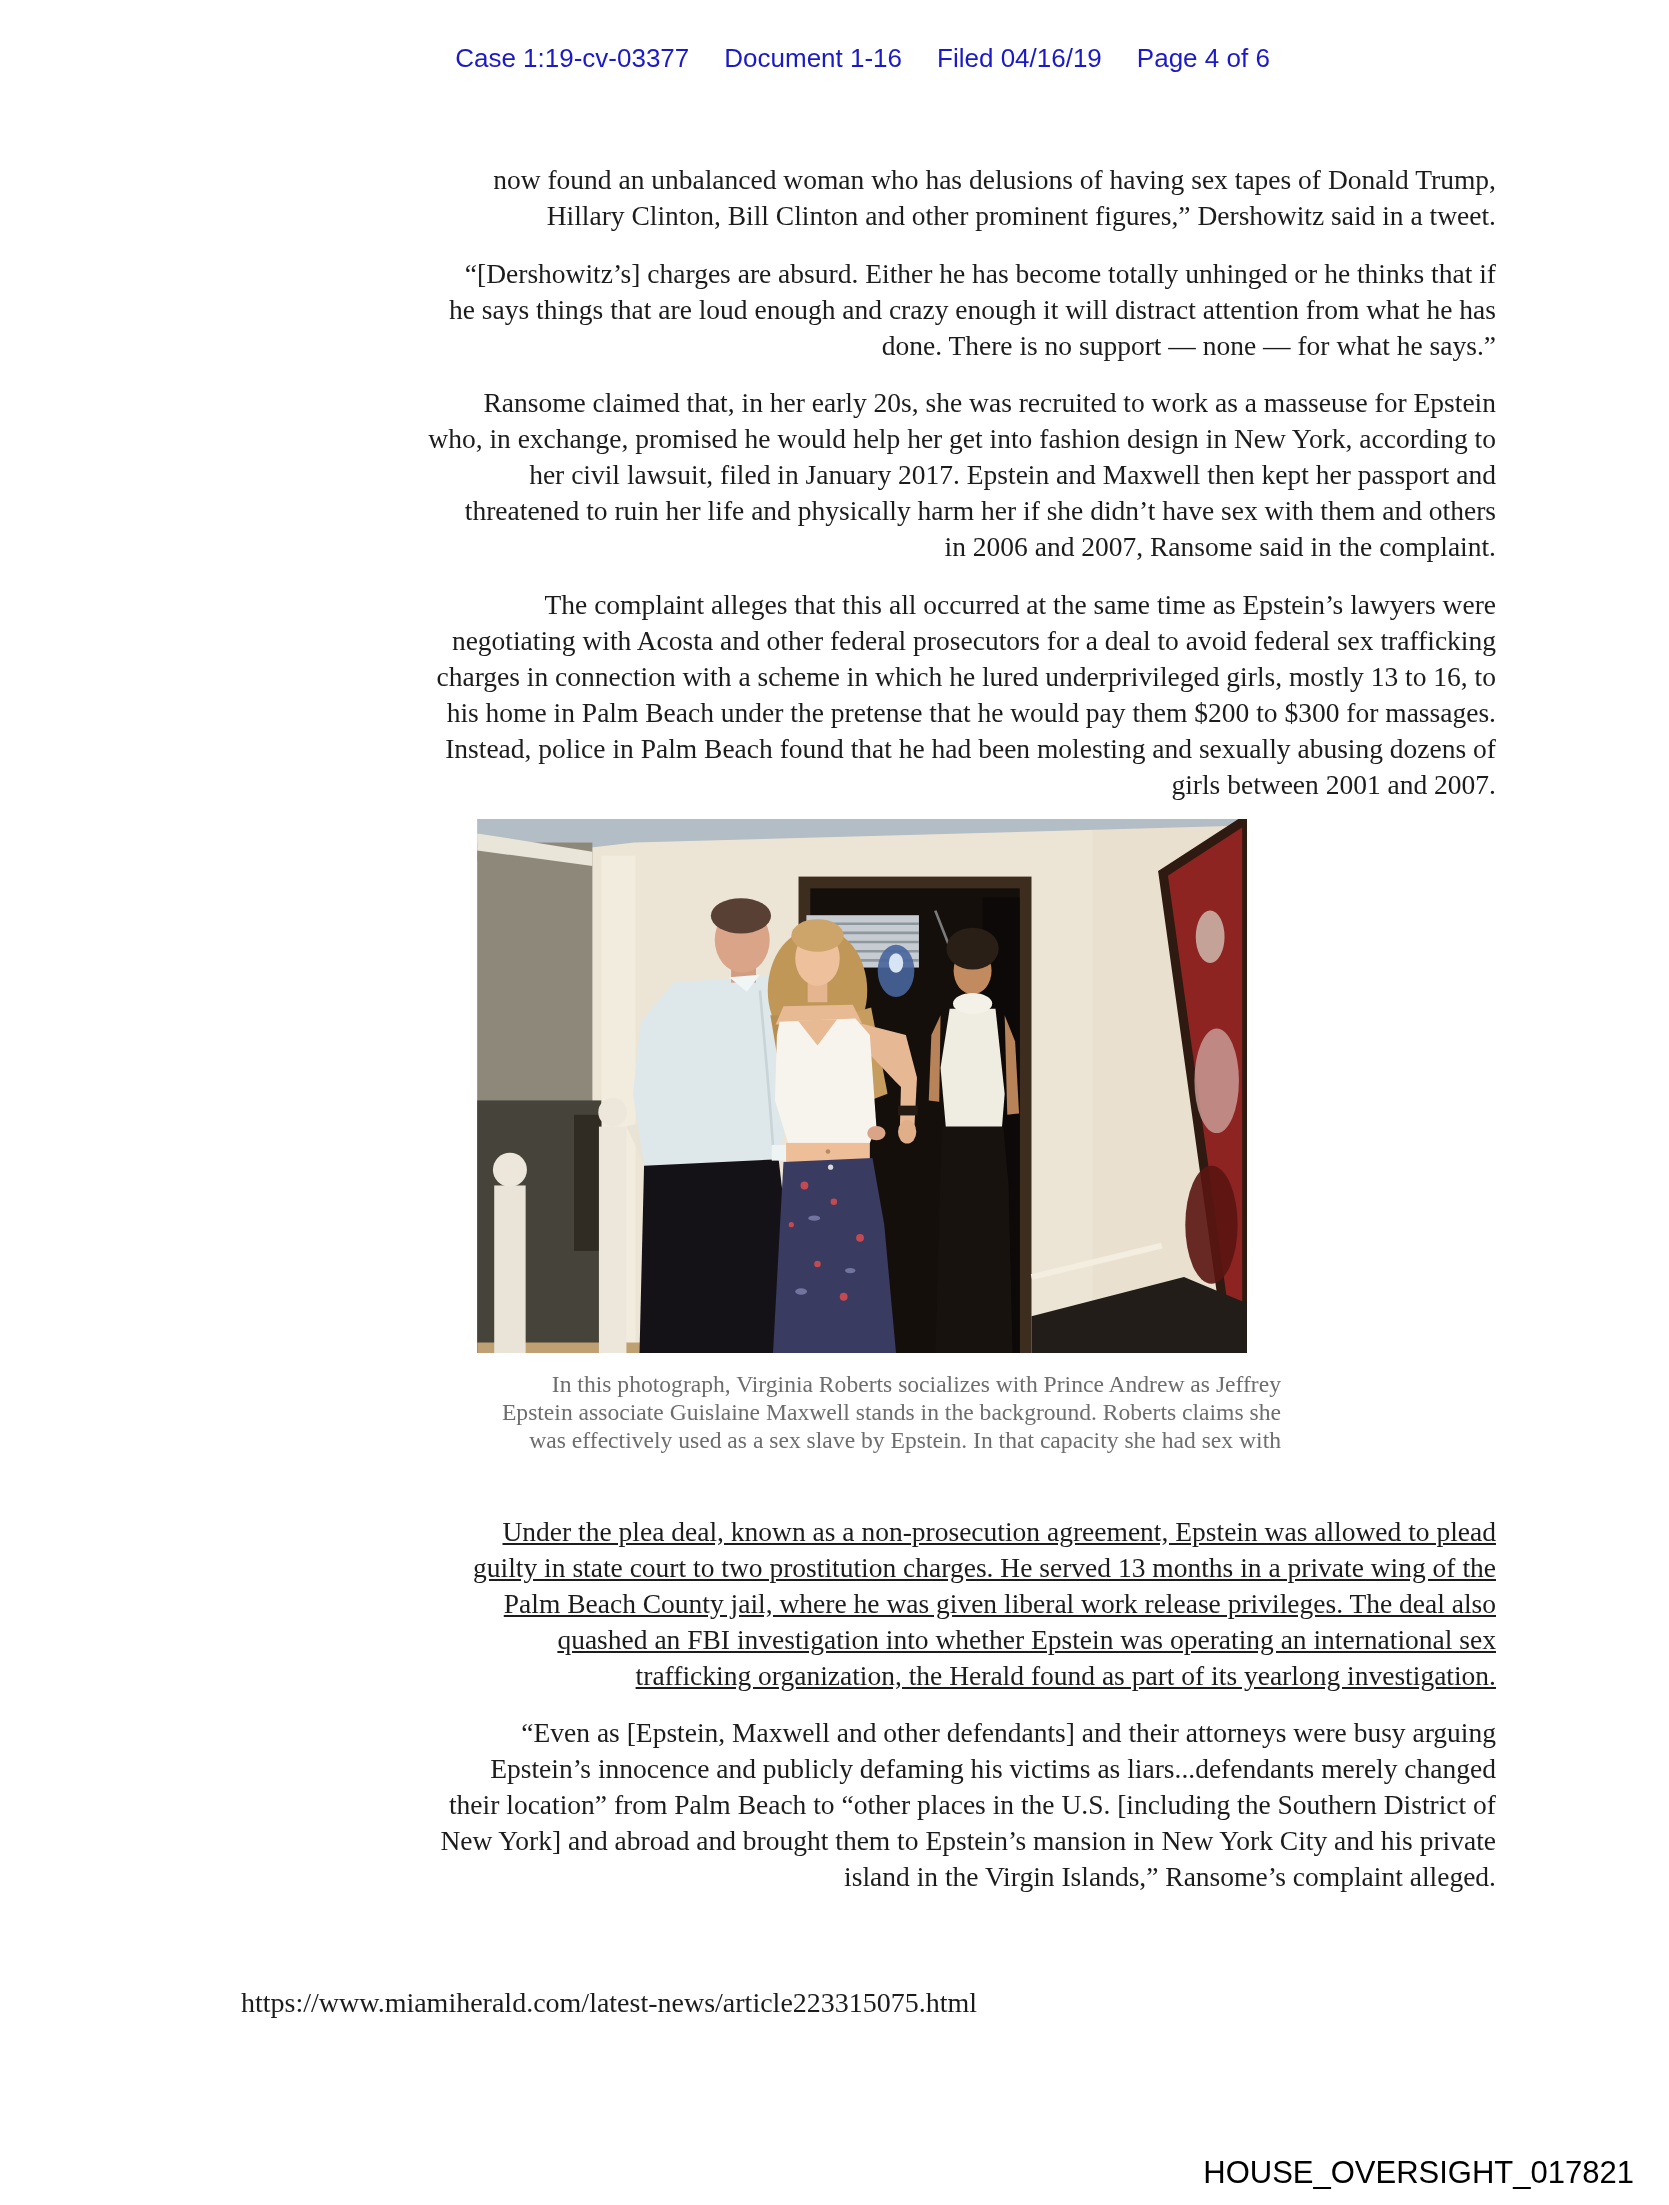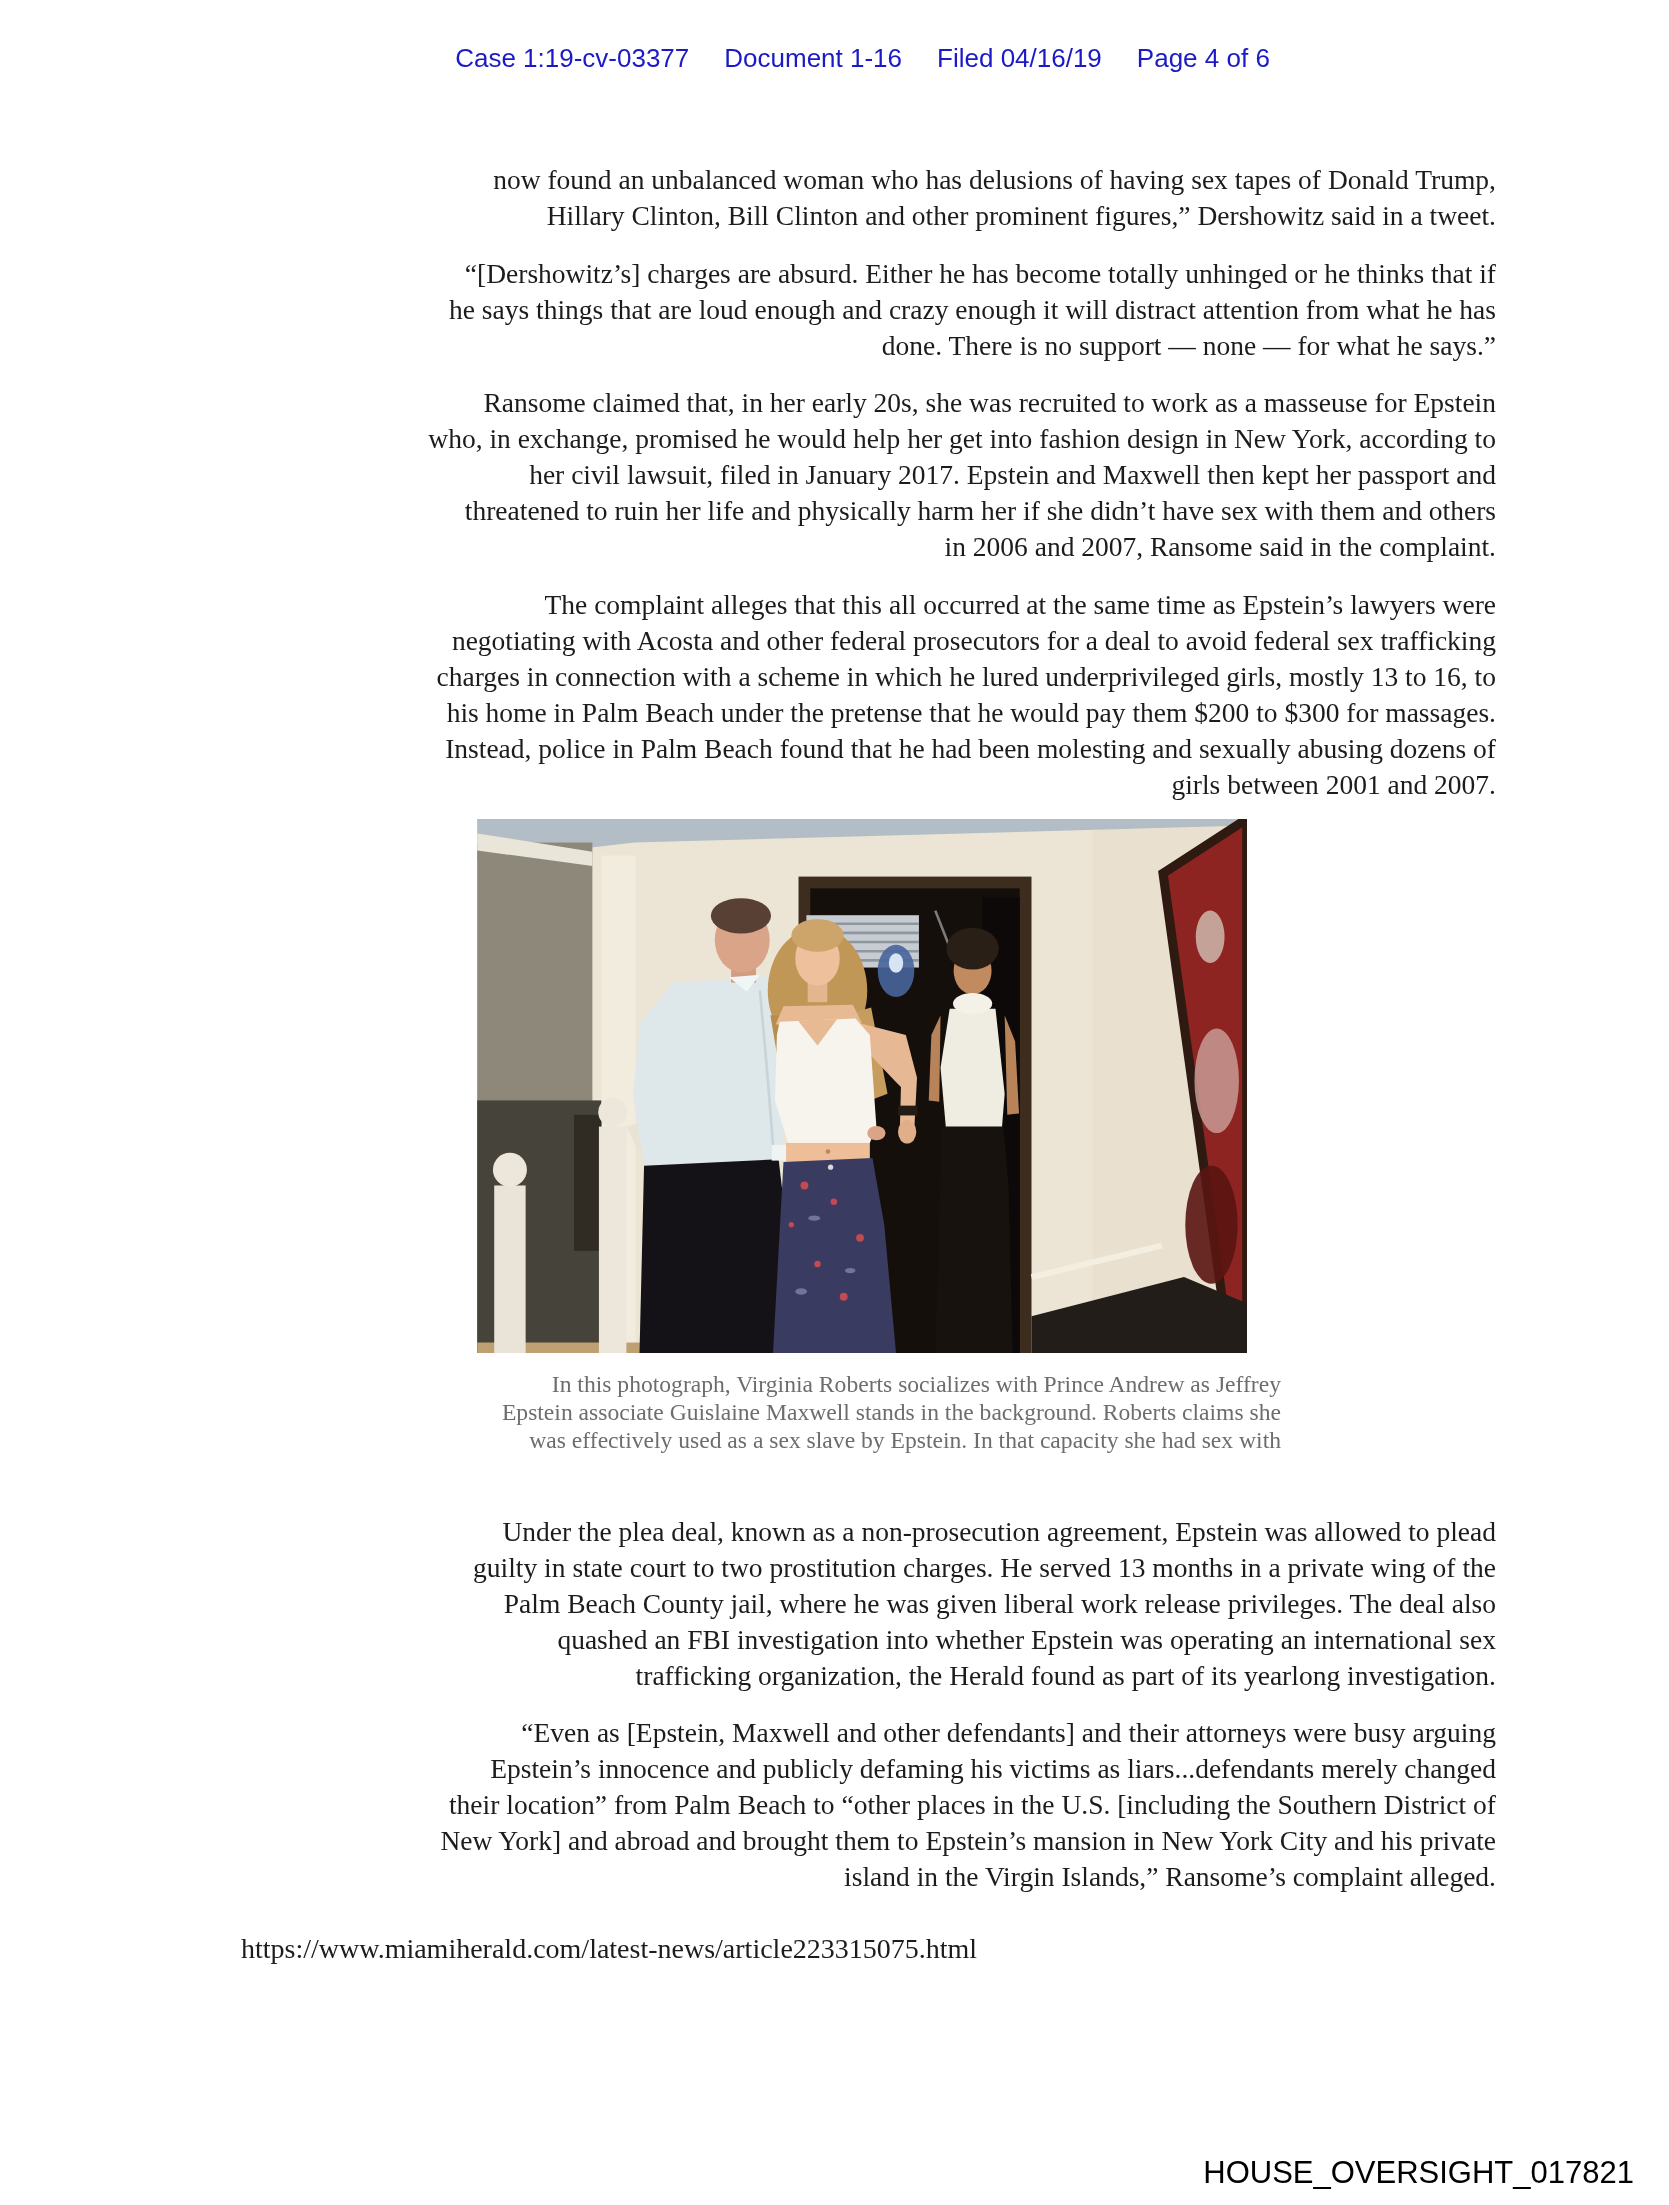--- a/index.html
+++ b/index.html
@@ -21,22 +21,22 @@
   .para { margin:0 0 21.6px 0; }
   .para.pre-photo { margin-bottom:0;margin-top:14px; }
   figure.photo { margin:3.9px 0 0 213px; padding:12px; width:805px; }
   figure.photo svg { display:block; width:770px; height:534px; }
   figcaption {
     margin:17px 0 0 -21px; width:825px;
     font-size:23.6px; line-height:28px; color:var(--caption-gray,#6d6d6d);
   }
   .cap-last { white-space:nowrap; }
   .credit { font-size:19px; letter-spacing:0.3px; margin-left:9.2px; }
-  .after-photo { margin-top:48px; }
-  .source-url { position:absolute; left:241px; top:1932px; font-size:28px; line-height:34px; }
+  .after-photo { margin-top:48px;text-decoration:underline; }
+  .source-url { position:absolute; left:241px; top:1986px; font-size:28px; line-height:34px; }
   .bates {
     position:absolute; right:35px; top:2155px;
     font-family:"Liberation Sans", sans-serif; font-size:31px; color:#000;
   }
 </style>
 </head>
 <body>
 
 <div class="page">
 

